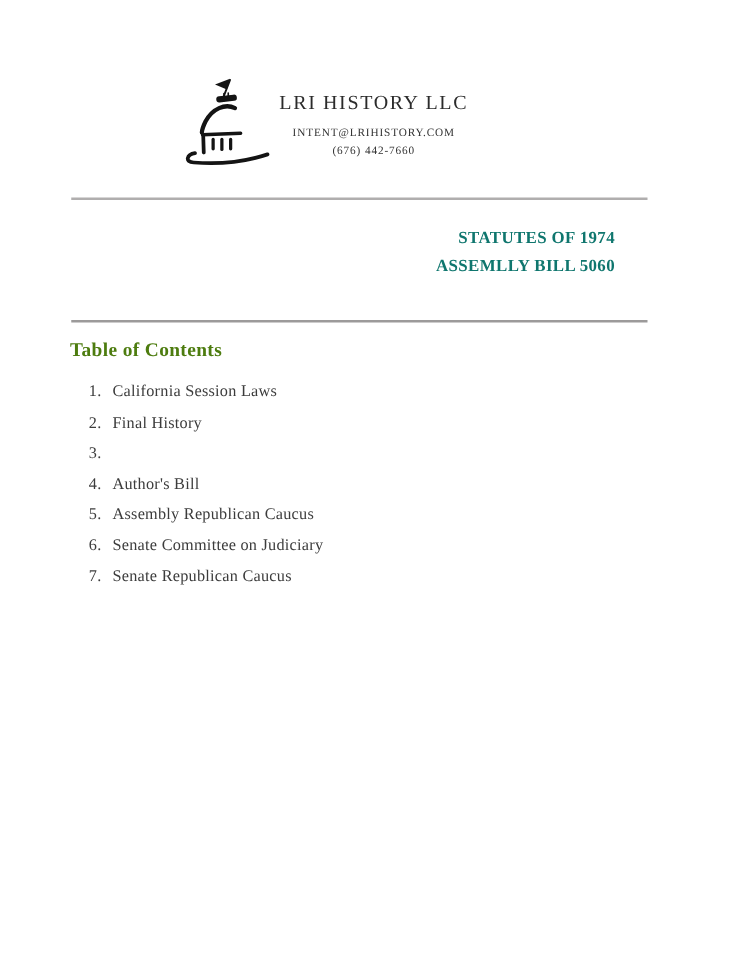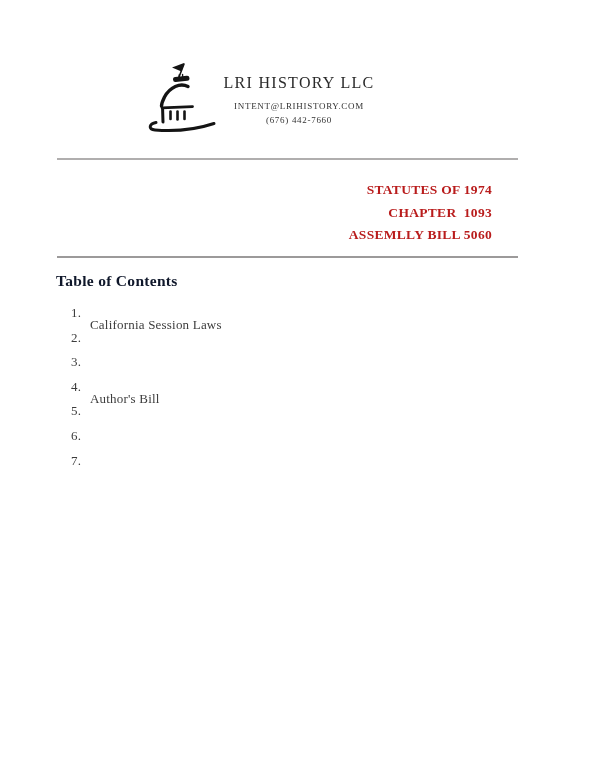--- a/index.html
+++ b/index.html
@@ -58,50 +58,50 @@
   
   .ref-block {
     position: absolute;
     top: 179px;
     right: 108px;
     text-align: right;
     font-weight: bold;
     font-size: 13.5px;
     line-height: 22.5px;
     letter-spacing: 0.3px;
-    color: #b91c1c;
+    color: #0f766e;
   }
   .ref-line { white-space: pre; }
 
   
   .toc-title {
     position: absolute;
     left: 56px;
     top: 272px;
     margin: 0;
     font-size: 15.5px;
     font-weight: bold;
     letter-spacing: 0.3px;
-    color: #0f172a;
+    color: #4d7c0f;
   }
   .toc-list {
     position: absolute;
     left: 71px;
     top: 305px;
   }
   .toc-item {
     display: flex;
     align-items: flex-start;
     height: 24.6px;
     font-size: 13px;
     letter-spacing: 0.2px;
     color: #3c3c3c;
   }
   .toc-num { width: 19px; flex: 0 0 19px; }
-  .toc-label { flex: 1; white-space: nowrap; margin-top: 12px; }
+  .toc-label { flex: 1; white-space: nowrap; }
 </style>
 </head>
 <body>
 
 <div class="page">
 
   <div class="logo">
     <svg viewBox="0 0 80 80" width="80" height="82">
       <g stroke="#141414" fill="none" stroke-linecap="round">
 
@@ -131,47 +131,50 @@
   <div class="header-text">
     <div class="company">LRI HISTORY LLC</div>
     <div class="contact">INTENT@LRIHISTORY.COM</div>
     <div class="contact">(676) 442-7660</div>
   </div>
 
   <div class="rule rule-top"></div>
 
   <div class="ref-block">
     <div class="ref-line">STATUTES OF 1974</div>
-    <div class="ref-line">CHAPTER  1093</div>
     <div class="ref-line">ASSEMLLY BILL 5060</div>
   </div>
 
   <div class="rule rule-mid"></div>
 
   <h2 class="toc-title">Table of Contents</h2>
 
   <div class="toc-list">
     <div class="toc-item">
       <span class="toc-num">1.</span>
       <span class="toc-label">California Session Laws</span>
     </div>
     <div class="toc-item">
       <span class="toc-num">2.</span>
+      <span class="toc-label">Final History</span>
     </div>
     <div class="toc-item">
       <span class="toc-num">3.</span>
     </div>
     <div class="toc-item">
       <span class="toc-num">4.</span>
       <span class="toc-label">Author's Bill</span>
     </div>
     <div class="toc-item">
       <span class="toc-num">5.</span>
+      <span class="toc-label">Assembly Republican Caucus</span>
     </div>
     <div class="toc-item">
       <span class="toc-num">6.</span>
+      <span class="toc-label">Senate Committee on Judiciary</span>
     </div>
     <div class="toc-item">
       <span class="toc-num">7.</span>
+      <span class="toc-label">Senate Republican Caucus</span>
     </div>
   </div>
 
 </div>
 
 </body></html>

